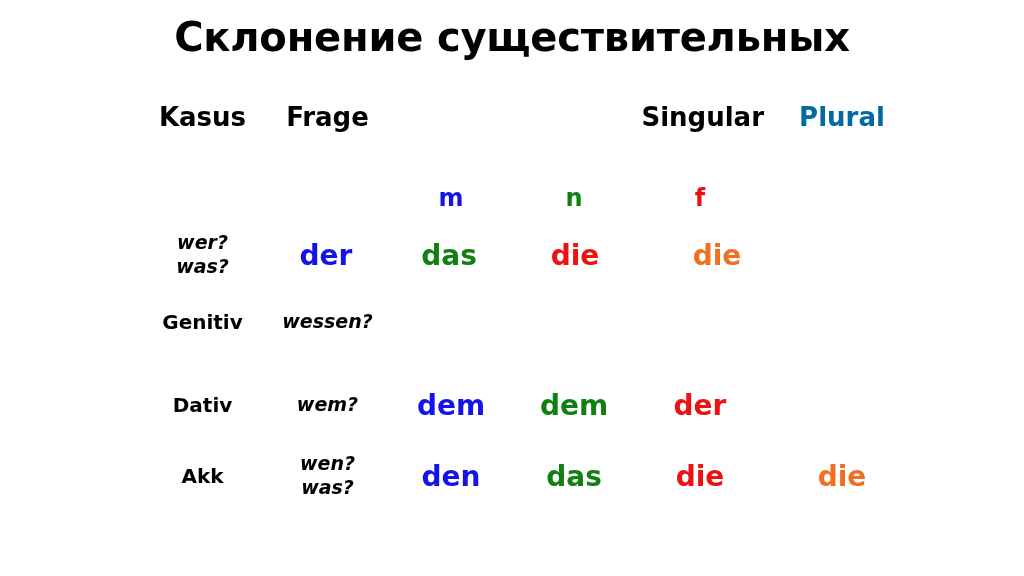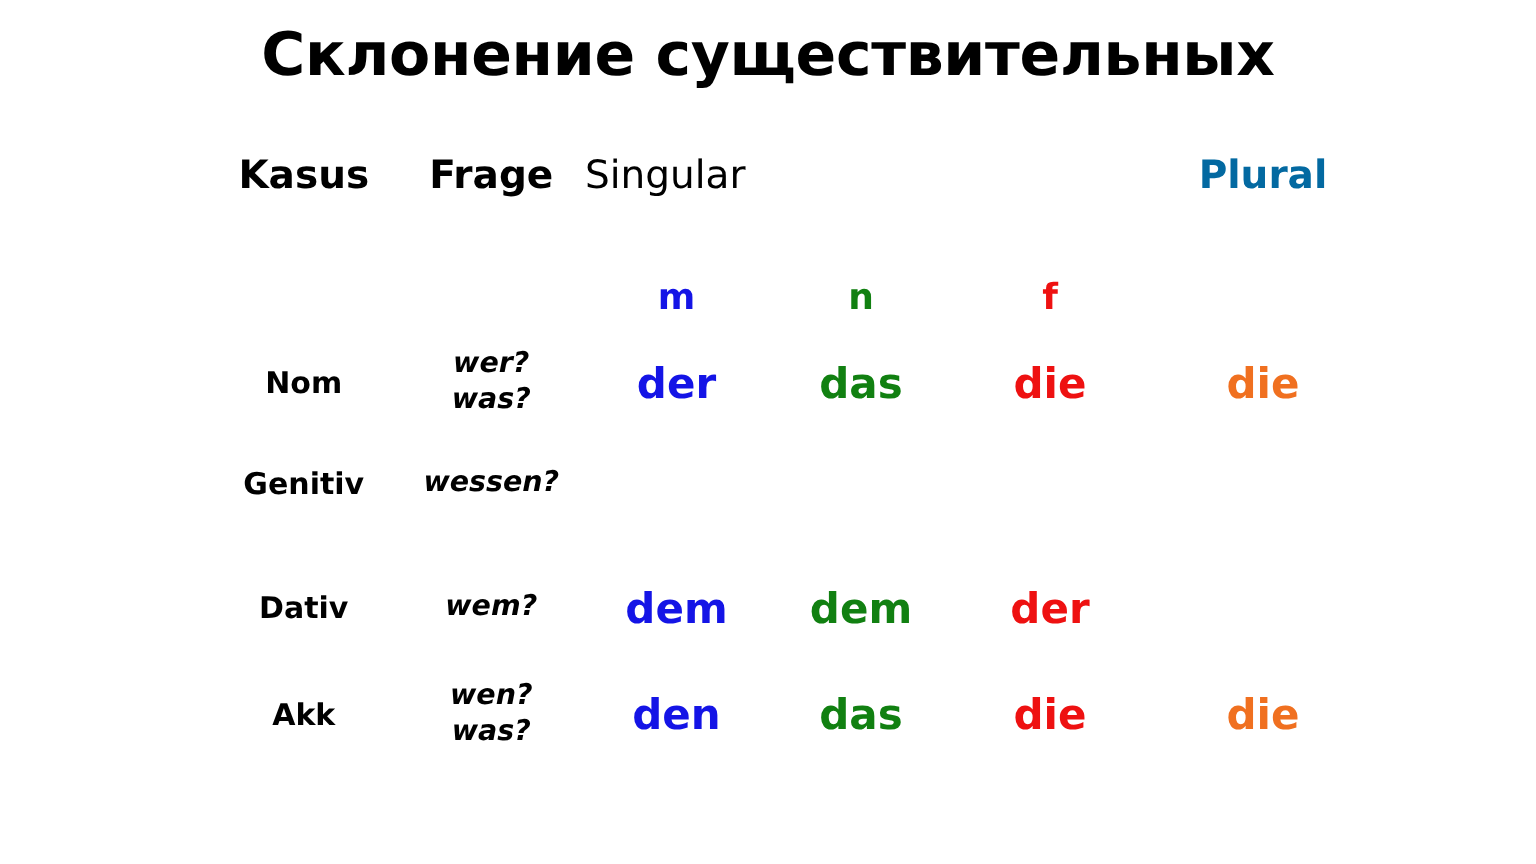--- a/index.html
+++ b/index.html
@@ -61,23 +61,23 @@
   
   .header-row { height: 54px; }
   .header-row .hdr {
     font-size: 26px;
     font-weight: bold;
     white-space: nowrap;
   }
   .hdr-singular {
     
     width: 374px;
-    text-align: left;
+    text-align: right;
     font-size: 26px;
-    font-weight: normal;
+    font-weight: bold;
   }
   .hdr-plural { color: #0369a1; }
 
   
   .gender-row { height: 72px; align-items: flex-end; }
   .gender-row .gen {
     font-size: 24px;
     font-weight: bold;
     padding-bottom: 4px;
   }
@@ -137,21 +137,20 @@
     <div class="row gender-row">
       <div class="c-kasus empty">.</div>
       <div class="c-frage empty">.</div>
       <div class="c-m gen col-m">m</div>
       <div class="c-n gen col-n">n</div>
       <div class="c-f gen col-f">f</div>
       <div class="c-plural empty">.</div>
     </div>
 
     <div class="row case-row row-nom">
-      <div class="c-kasus case-label">Nom</div>
       <div class="c-frage frage">
         <span>wer?</span>
         <span class="q2">was?</span>
       </div>
       <div class="c-m form col-m">der</div>
       <div class="c-n form col-n">das</div>
       <div class="c-f form col-f">die</div>
       <div class="c-plural form col-p">die</div>
     </div>
 

